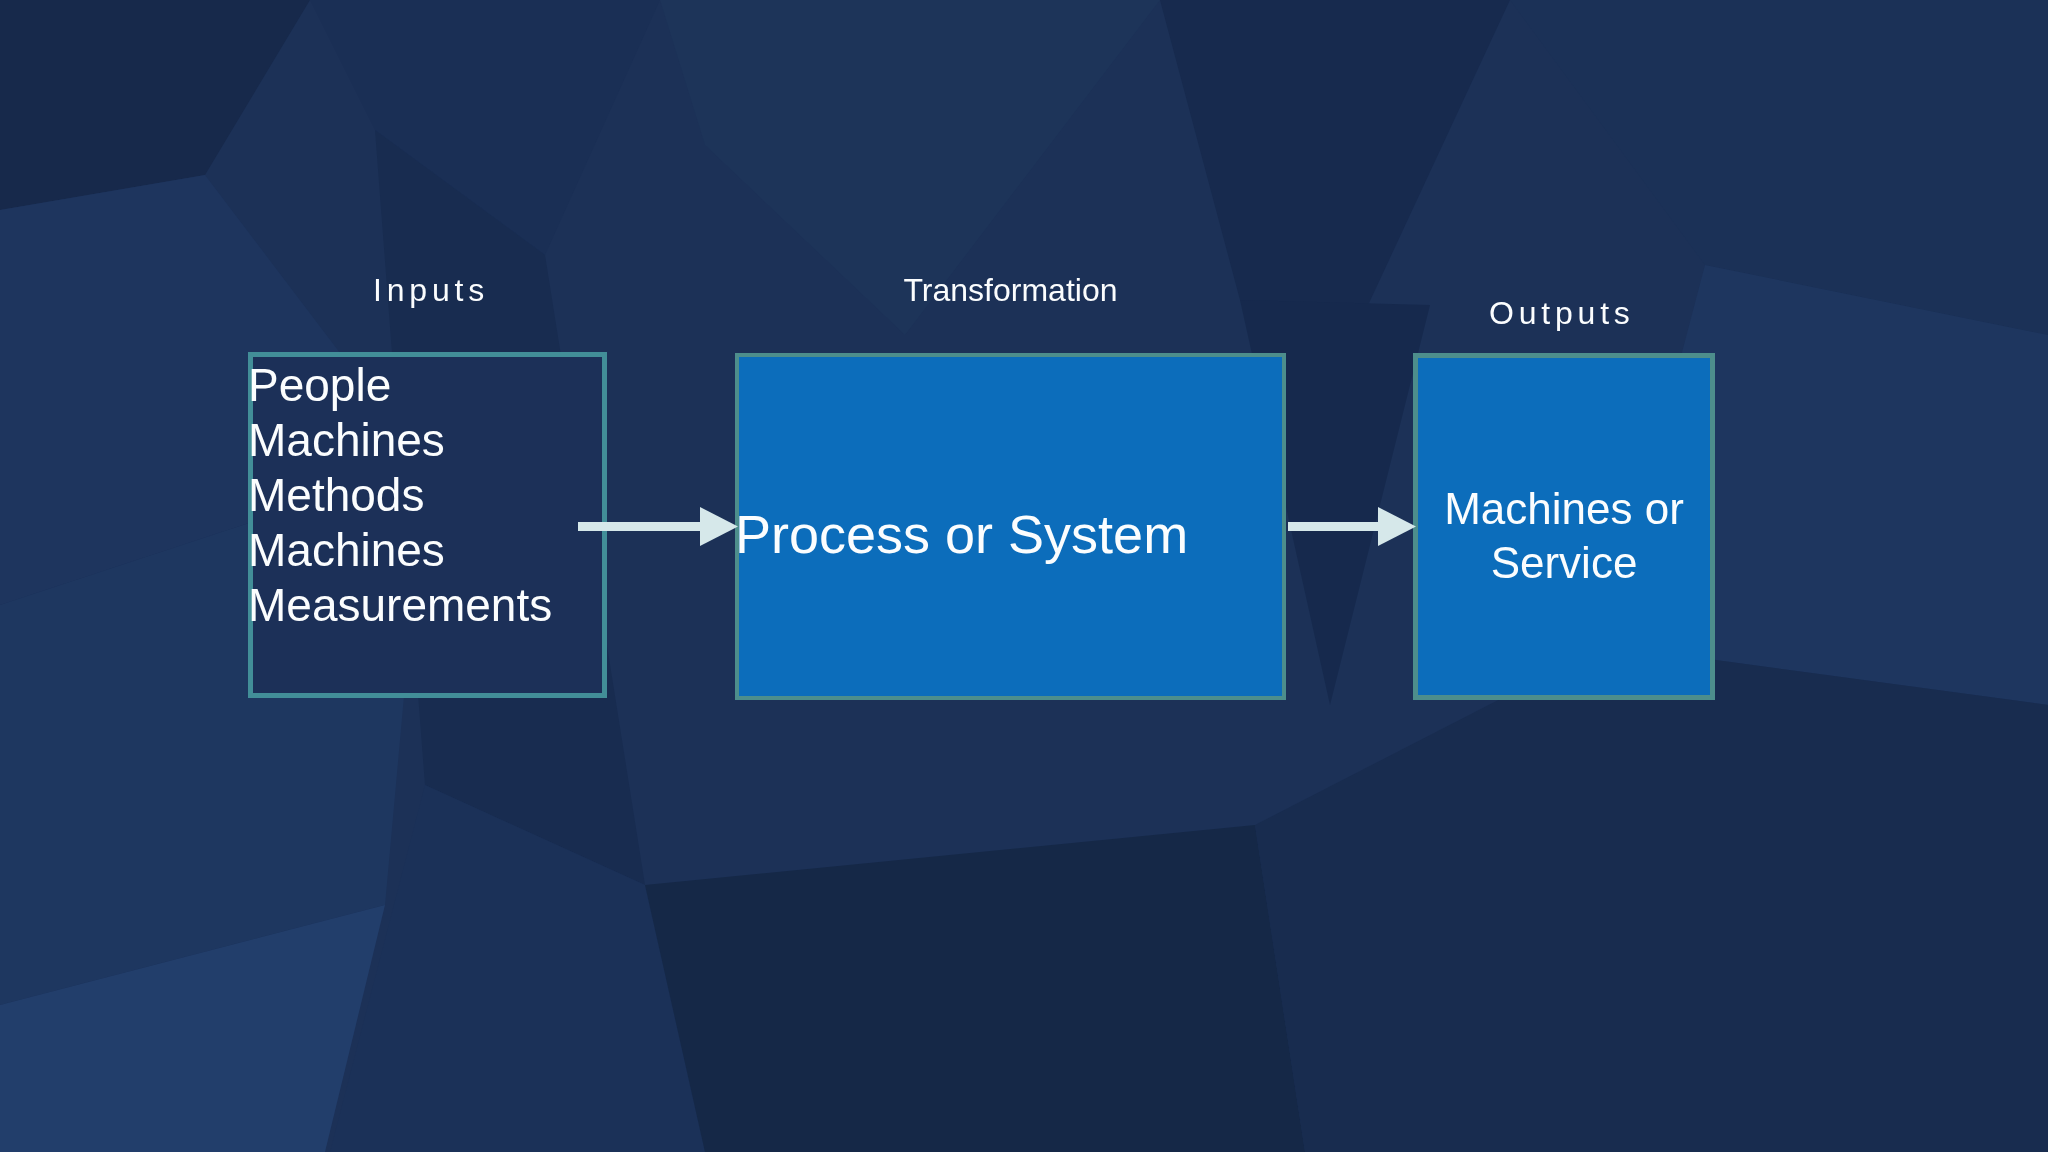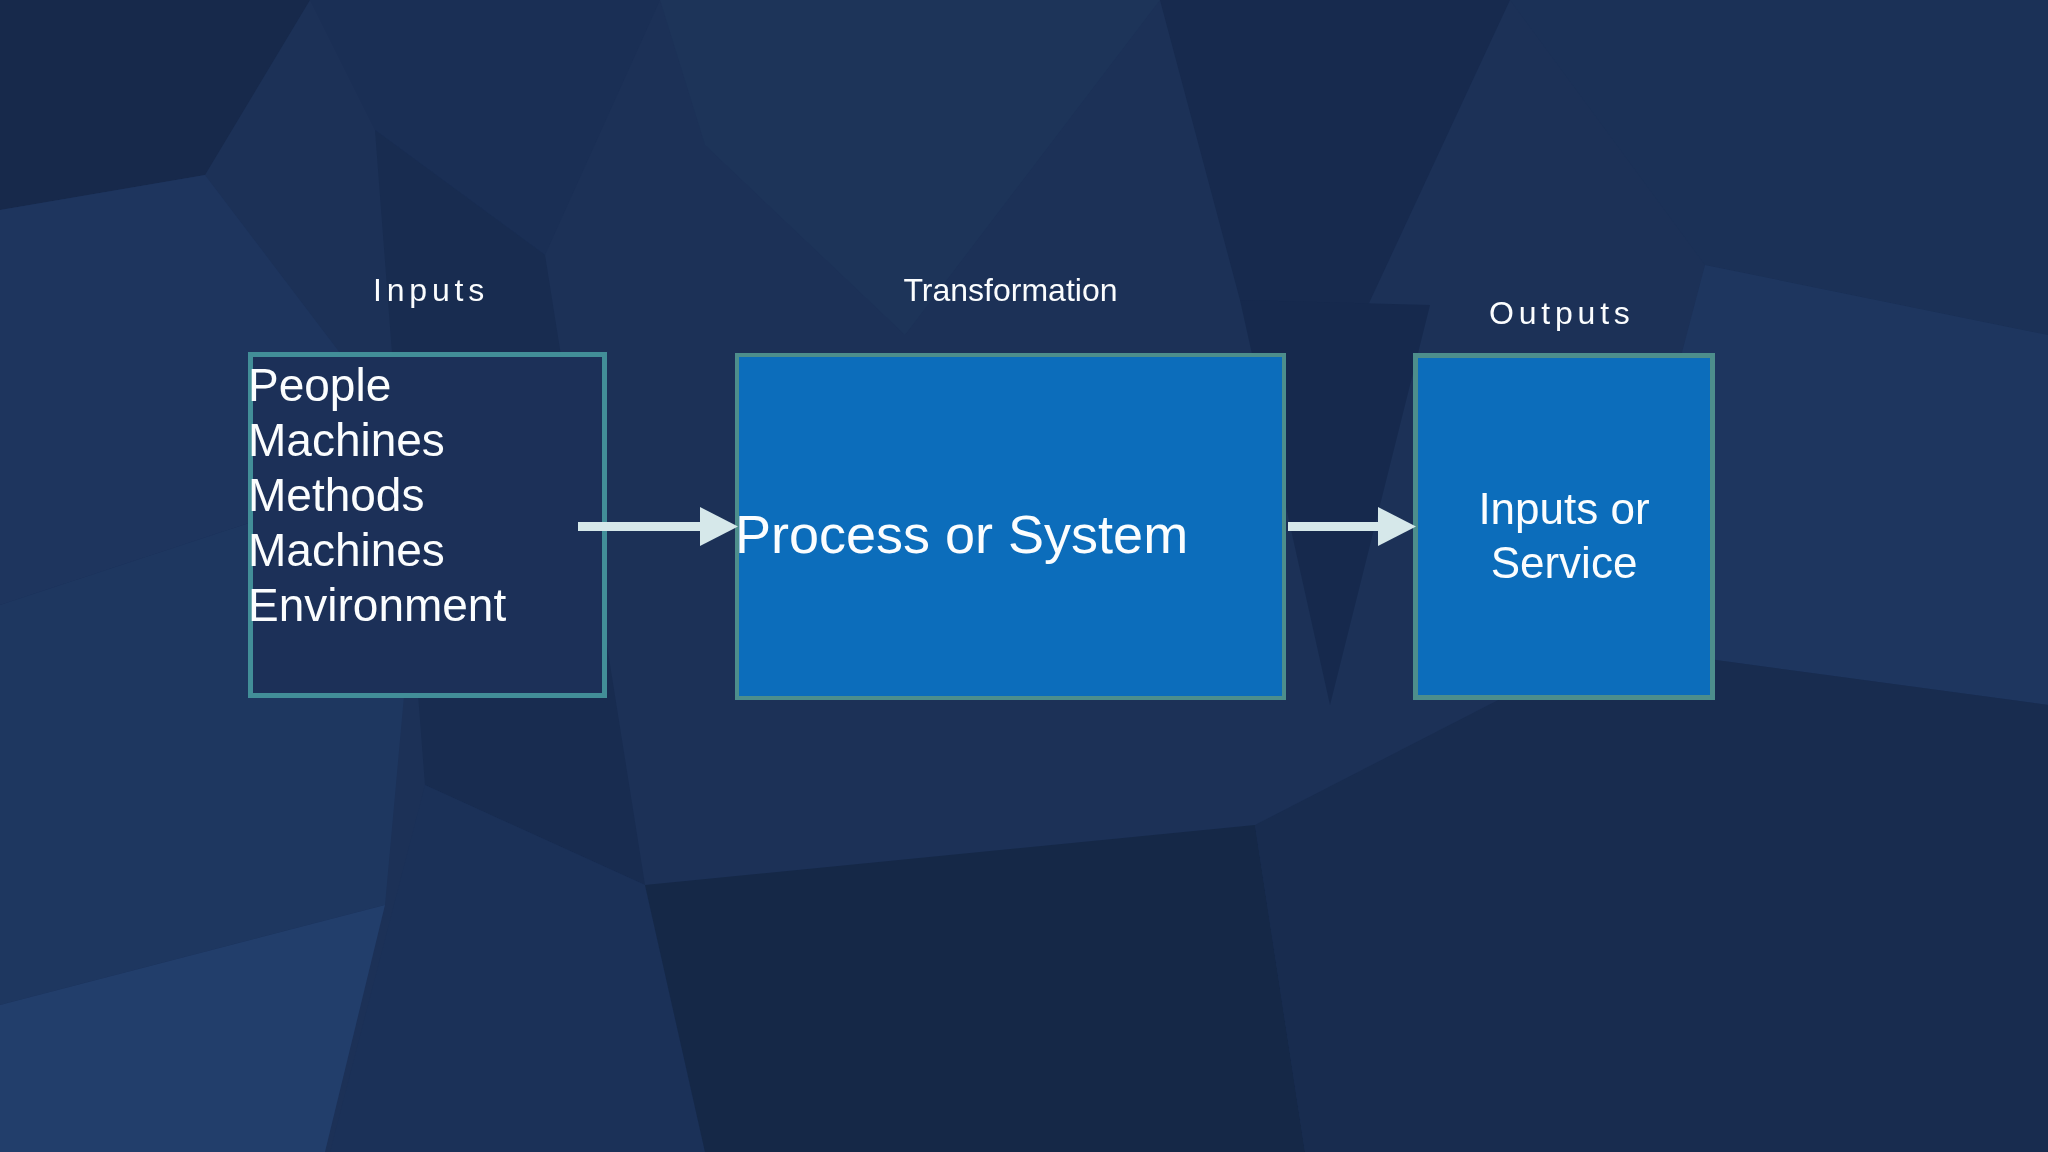--- a/index.html
+++ b/index.html
@@ -146,25 +146,25 @@
 
   <div class="box inputs-box"></div>
   <div class="box process-box"></div>
   <div class="box outputs-box"></div>
 
   <div class="inputs-list">
     <div>People</div>
     <div>Machines</div>
     <div>Methods</div>
     <div>Machines</div>
-    <div>Environment</div>
+    <div>Measurements</div>
   </div>
 
   <div class="process-label">Process or System</div>
-  <div class="outputs-label">Inputs or Service</div>
+  <div class="outputs-label">Machines or Service</div>
 
   <div class="title title-inputs">Inputs</div>
   <div class="title title-transformation">Transformation</div>
   <div class="title title-outputs">Outputs</div>
 
   <svg class="arrows" viewBox="0 0 2048 1152" preserveAspectRatio="none" aria-hidden="true">
     <g class="arrow-shape">
       <rect x="578" y="522" width="124" height="9"></rect>
       <polygon points="700,507 700,546 738,526.5"></polygon>
     </g>

